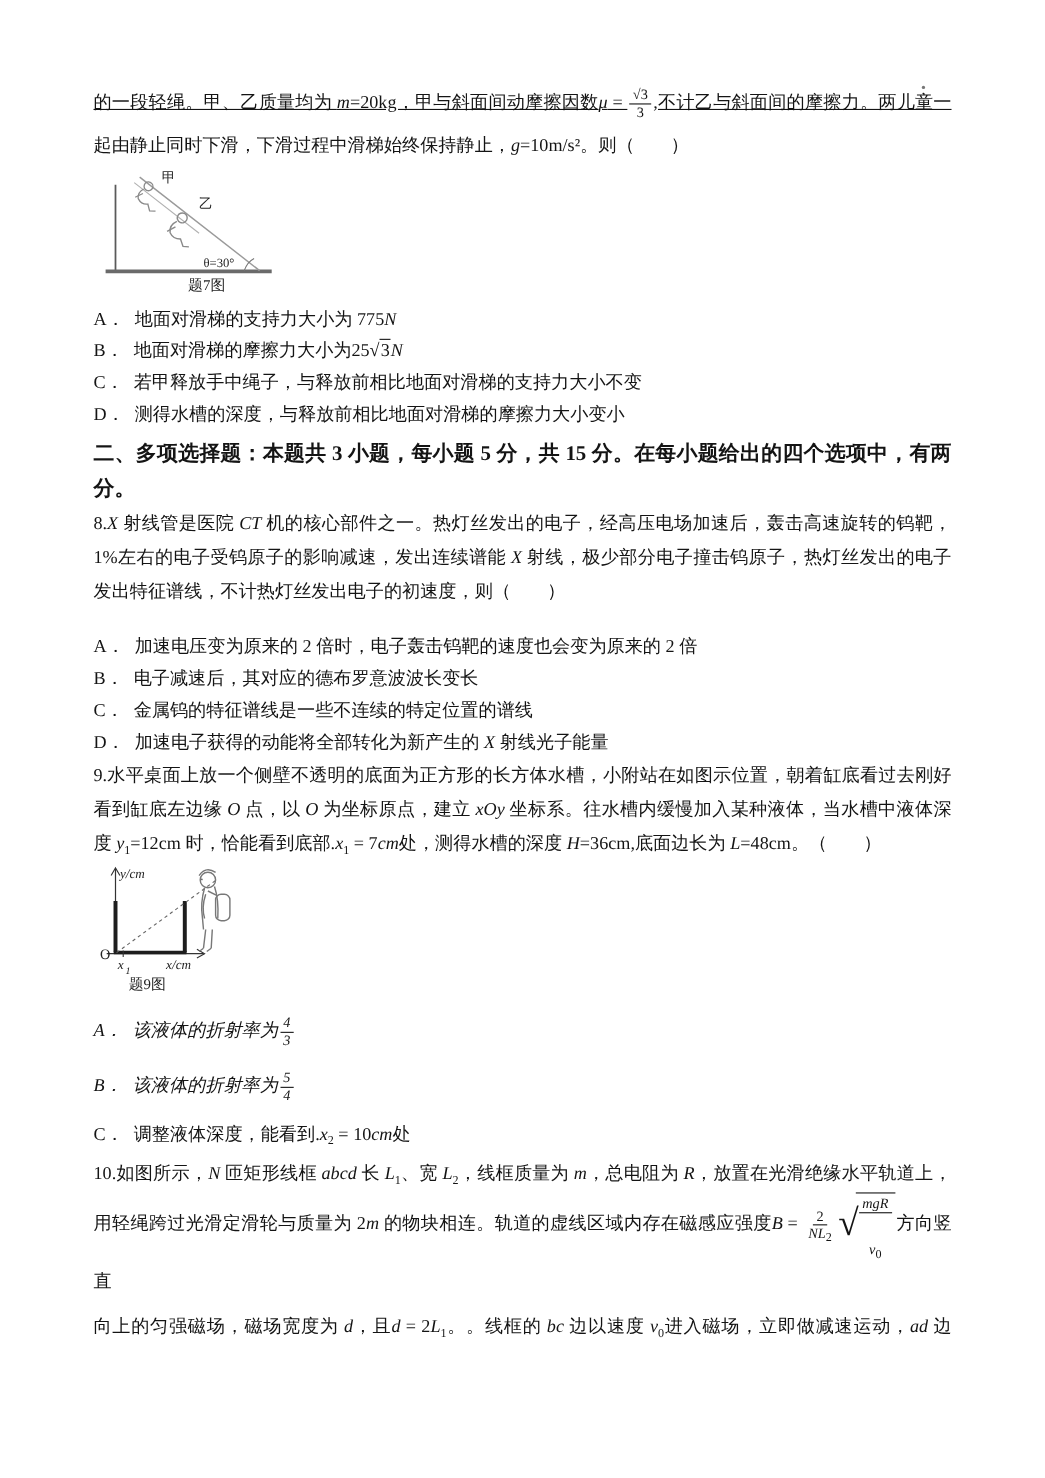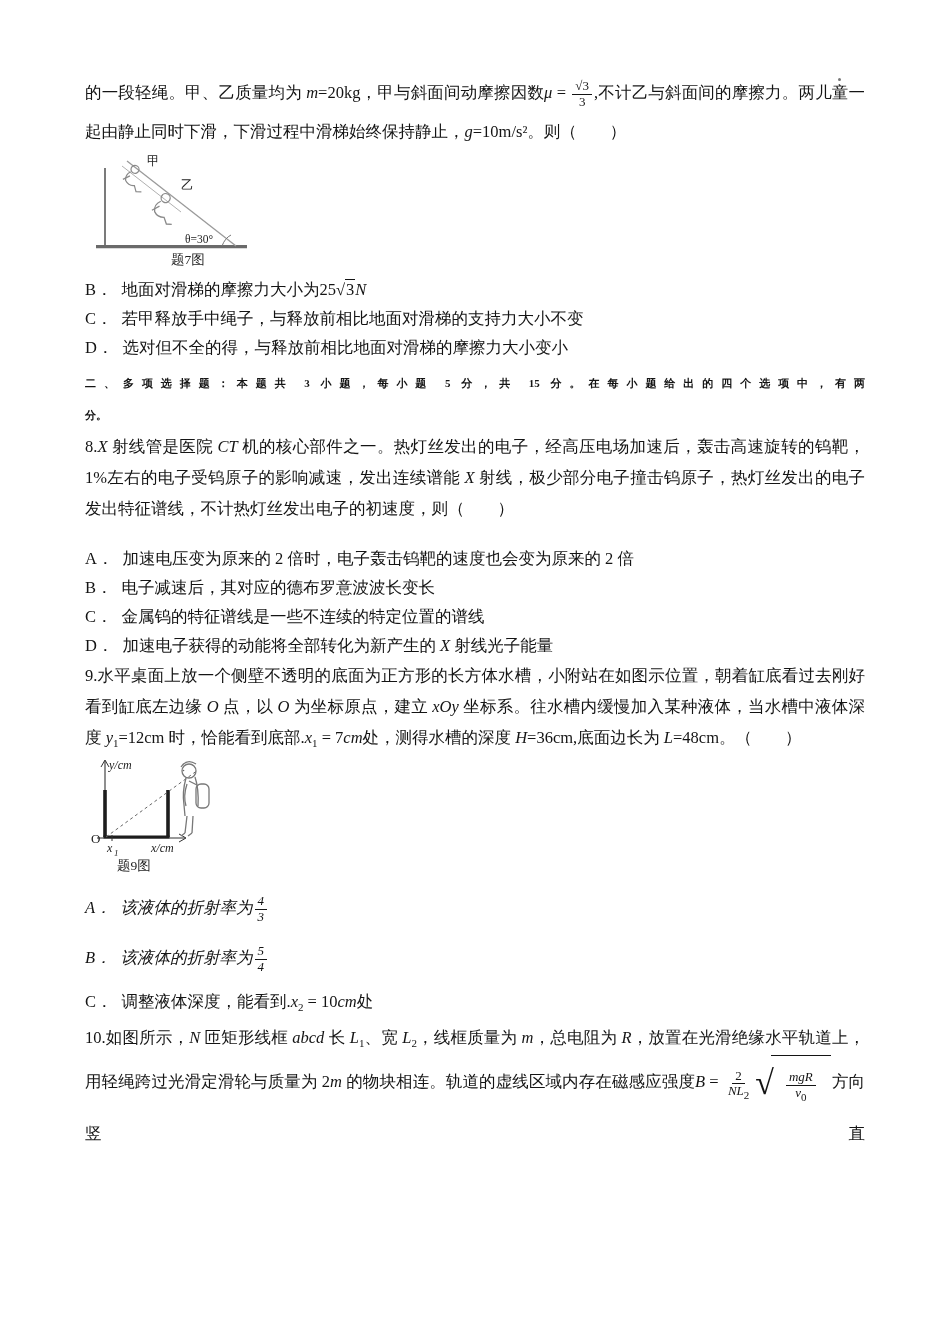--- a/index.html
+++ b/index.html
@@ -5,26 +5,26 @@
   html,body { margin:0; padding:0; }
   body {
     width:950px; height:1344px; background:#ffffff; color:#141414;
     font-family:"Liberation Serif","DejaVu Serif",serif;
     overflow:hidden; position:relative;
   }
   .page { padding:70px 85px 0 85px; }
 
   .line { font-size:16.5px; line-height:31px; text-align:justify; }
   .line.fill { text-align-last:justify; }
-  .line.tall { line-height:46px; }
+  .line.tall { line-height:46px;text-decoration:underline; }
   .line.lh34 { line-height:34px; }
   .line.lh38 { line-height:38px; }
   .line.lh44 { line-height:44px; }
 
-  .sec-line { font-size:11px; font-weight:bold; line-height:31.5px; text-align:justify; }
+  .sec-line { font-size:19px; font-weight:bold; line-height:31.5px; text-align:justify; }
   .sec-line.fill { text-align-last:justify; }
 
   .opt { font-size:16.5px; line-height:29px; text-align:left; }
   .opt.lh50 { line-height:50px;font-style:italic; }
   .opt.lh38 { line-height:38px; }
   .opt .lbl { margin-right:9px; }
 
   i { font-style:italic; }
   sub { font-size:11px; line-height:0; }
 
@@ -90,23 +90,24 @@
       </g>
 
       <path d="M127,91 Q130,83 136,80" stroke="#777" fill="none" stroke-width="1"></path>
       <text x="90" y="88" font-size="11.5">θ=30°</text>
       <text x="52" y="10" font-size="12.5">甲</text>
       <text x="86" y="34" font-size="12.5">乙</text>
       <text x="76" y="109" font-size="13.5">题7图</text>
     </svg>
   </div>
 
+  <div class="opt"><span class="lbl">A．</span><span>地面对滑梯的支持力大小为 775</span><i>N</i></div>
   <div class="opt"><span class="lbl">B．</span><span>地面对滑梯的摩擦力大小为25</span><span class="sqrt"><span>√</span><span class="radicand">3</span></span><i>N</i></div>
   <div class="opt"><span class="lbl">C．</span><span>若甲释放手中绳子，与释放前相比地面对滑梯的支持力大小不变</span></div>
-  <div class="opt"><span class="lbl">D．</span><span>选对但不全的得，与释放前相比地面对滑梯的摩擦力大小变小</span></div>
+  <div class="opt"><span class="lbl">D．</span><span>测得水槽的深度，与释放前相比地面对滑梯的摩擦力大小变小</span></div>
 
   <div style="margin-top:6px;">
     <div class="sec-line fill">二、多项选择题：本题共 3 小题，每小题 5 分，共 15 分。在每小题给出的四个选项中，有两</div>
     <div class="sec-line">分。</div>
   </div>
 
   <div class="line fill"><span>8.</span><i>X</i><span> 射线管是医院 </span><i>CT</i><span> 机的核心部件之一。热灯丝发出的电子，经高压电场加速后，轰击高速旋转的钨靶，</span></div>
   <div class="line fill"><span>1%左右的电子受钨原子的影响减速，发出连续谱能 </span><i>X</i><span> 射线，极少部分电子撞击钨原子，热灯丝发出的电子</span></div>
   <div class="line"><span>发出特征谱线，不计热灯丝发出电子的初速度，则（　　）</span></div>
 
@@ -170,22 +171,23 @@
   <div class="opt lh38"><span class="lbl">C．</span><span>调整液体深度，能看到.</span><i>x</i><sub>2</sub><span> = 10</span><i>cm</i><span>处</span></div>
 
   <div class="line fill lh34"><span>10.如图所示，</span><i>N</i><span> 匝矩形线框 </span><i>abcd</i><span> 长 </span><i>L</i><sub>1</sub><span>、宽 </span><i>L</i><sub>2</sub><span>，线框质量为 </span><i>m</i><span>，总电阻为 </span><i>R</i><span>，放置在光滑绝缘水平轨道上，</span></div>
 
   <div class="line fill lh44"><span>用轻绳跨过光滑定滑轮与质量为 2</span><i>m</i><span> 的物块相连。轨道的虚线区域内存在磁感应强度</span><i>B</i><span> = </span><span class="frac">
         <span class="num">2</span>
         <span class="den"><i>NL</i><sub>2</sub></span>
       </span><span class="bigsqrt">
         <span class="sign">√</span>
         <span class="body">
-          <span class="frac" style="margin:12px;">
+          <span class="frac" style="margin:0;gap:26px;">
             <span class="num"><i>mgR</i></span>
             <span class="den"><i>v</i><sub>0</sub></span>
           </span>
         </span>
       </span><span>方向竖直</span></div>
 
+  <div class="line fill lh38"><span>向上的匀强磁场，磁场宽度为 </span><i>d</i><span>，且</span><i>d</i><span> = 2</span><i>L</i><sub>1</sub><span>。。线框的 </span><i>bc</i><span> 边以速度 </span><i>v</i><sub>0</sub><span>进入磁场，立即做减速运动，</span><i>ad</i><span> 边</span></div>
 
 
 </div>
 
 </body></html>

